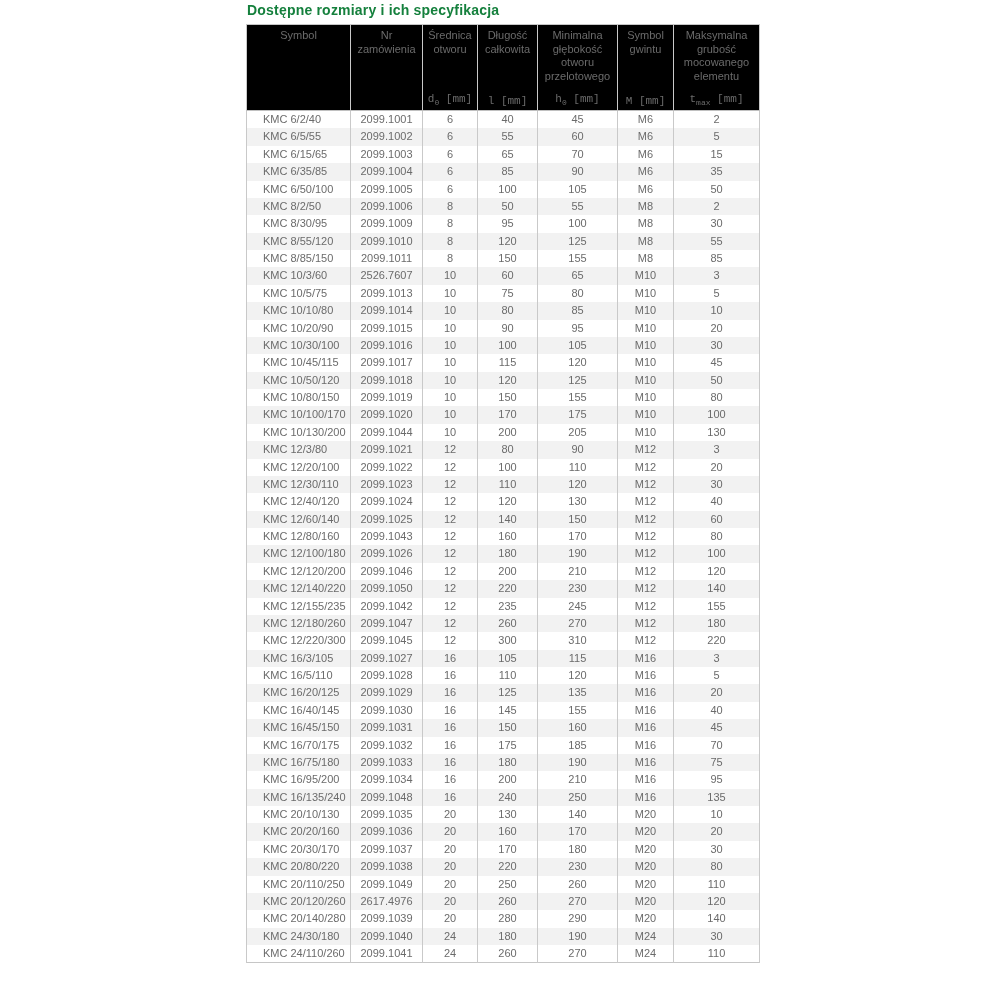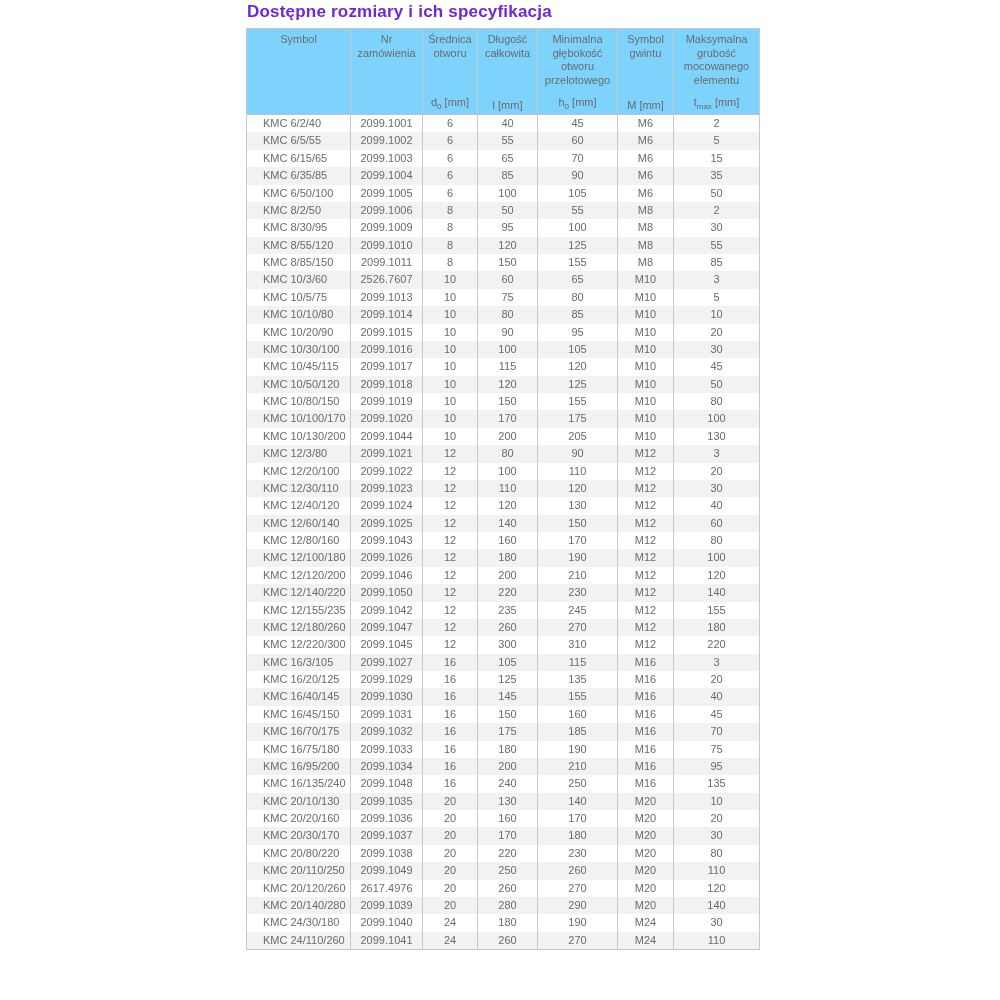--- a/index.html
+++ b/index.html
@@ -14,23 +14,23 @@
   .page {
     position: absolute;
     left: 246px;
     top: 0;
     width: 700px;
     height: 1000px;
     overflow: hidden;
   }
   .title {
     margin: 2px 0 6px 1px;
-    font-size: 17px;
+    font-size: 14px;
     font-weight: bold;
-    color: #6d28d9;
+    color: #15803d;
     letter-spacing: 0.2px;
   }
   table.spec {
     border-collapse: collapse;
     table-layout: fixed;
     width: 514px;
     border: 1px solid #c6c6c6;
     color: #6b6b6b;
   }
   col.c0 { width: 104px; }
@@ -42,21 +42,21 @@
   col.c6 { width: 86px; }
   th, td {
     border-left: 1px solid #c9c9c9;
     border-right: 1px solid #c9c9c9;
     font-weight: normal;
     overflow: hidden;
   }
   thead th {
     height: 85px;
     vertical-align: top;
-    background: #7dd3fc;
+    background: #000000;
     border-bottom: 1px solid #c0c0c0;
     padding: 0;
   }
   .hwrap {
     display: flex;
     flex-direction: column;
     height: 85px;
     align-items: center;
   }
   .h-label {
@@ -65,20 +65,21 @@
     line-height: 13.5px;
     text-align: center;
     color: #6b6b6b;
   }
   .h-unit {
     margin-top: auto;
     padding-bottom: 3px;
     font-size: 11px;
     color: #6b6b6b;
     white-space: nowrap;
+    font-family: Liberation Mono, monospace;
   }
   .h-unit sub {
     font-size: 8px;
   }
   tbody td {
     height: 17.37px;
     padding: 0;
     font-size: 11px;
     text-align: center;
     line-height: 17.37px;
@@ -440,20 +441,29 @@
         <tr>
           <td class="sym">KMC 16/3/105</td>
           <td>2099.1027</td>
           <td>16</td>
           <td>105</td>
           <td>115</td>
           <td>M16</td>
           <td>3</td>
         </tr>
         <tr>
+          <td class="sym">KMC 16/5/110</td>
+          <td>2099.1028</td>
+          <td>16</td>
+          <td>110</td>
+          <td>120</td>
+          <td>M16</td>
+          <td>5</td>
+        </tr>
+        <tr>
           <td class="sym">KMC 16/20/125</td>
           <td>2099.1029</td>
           <td>16</td>
           <td>125</td>
           <td>135</td>
           <td>M16</td>
           <td>20</td>
         </tr>
         <tr>
           <td class="sym">KMC 16/40/145</td>

